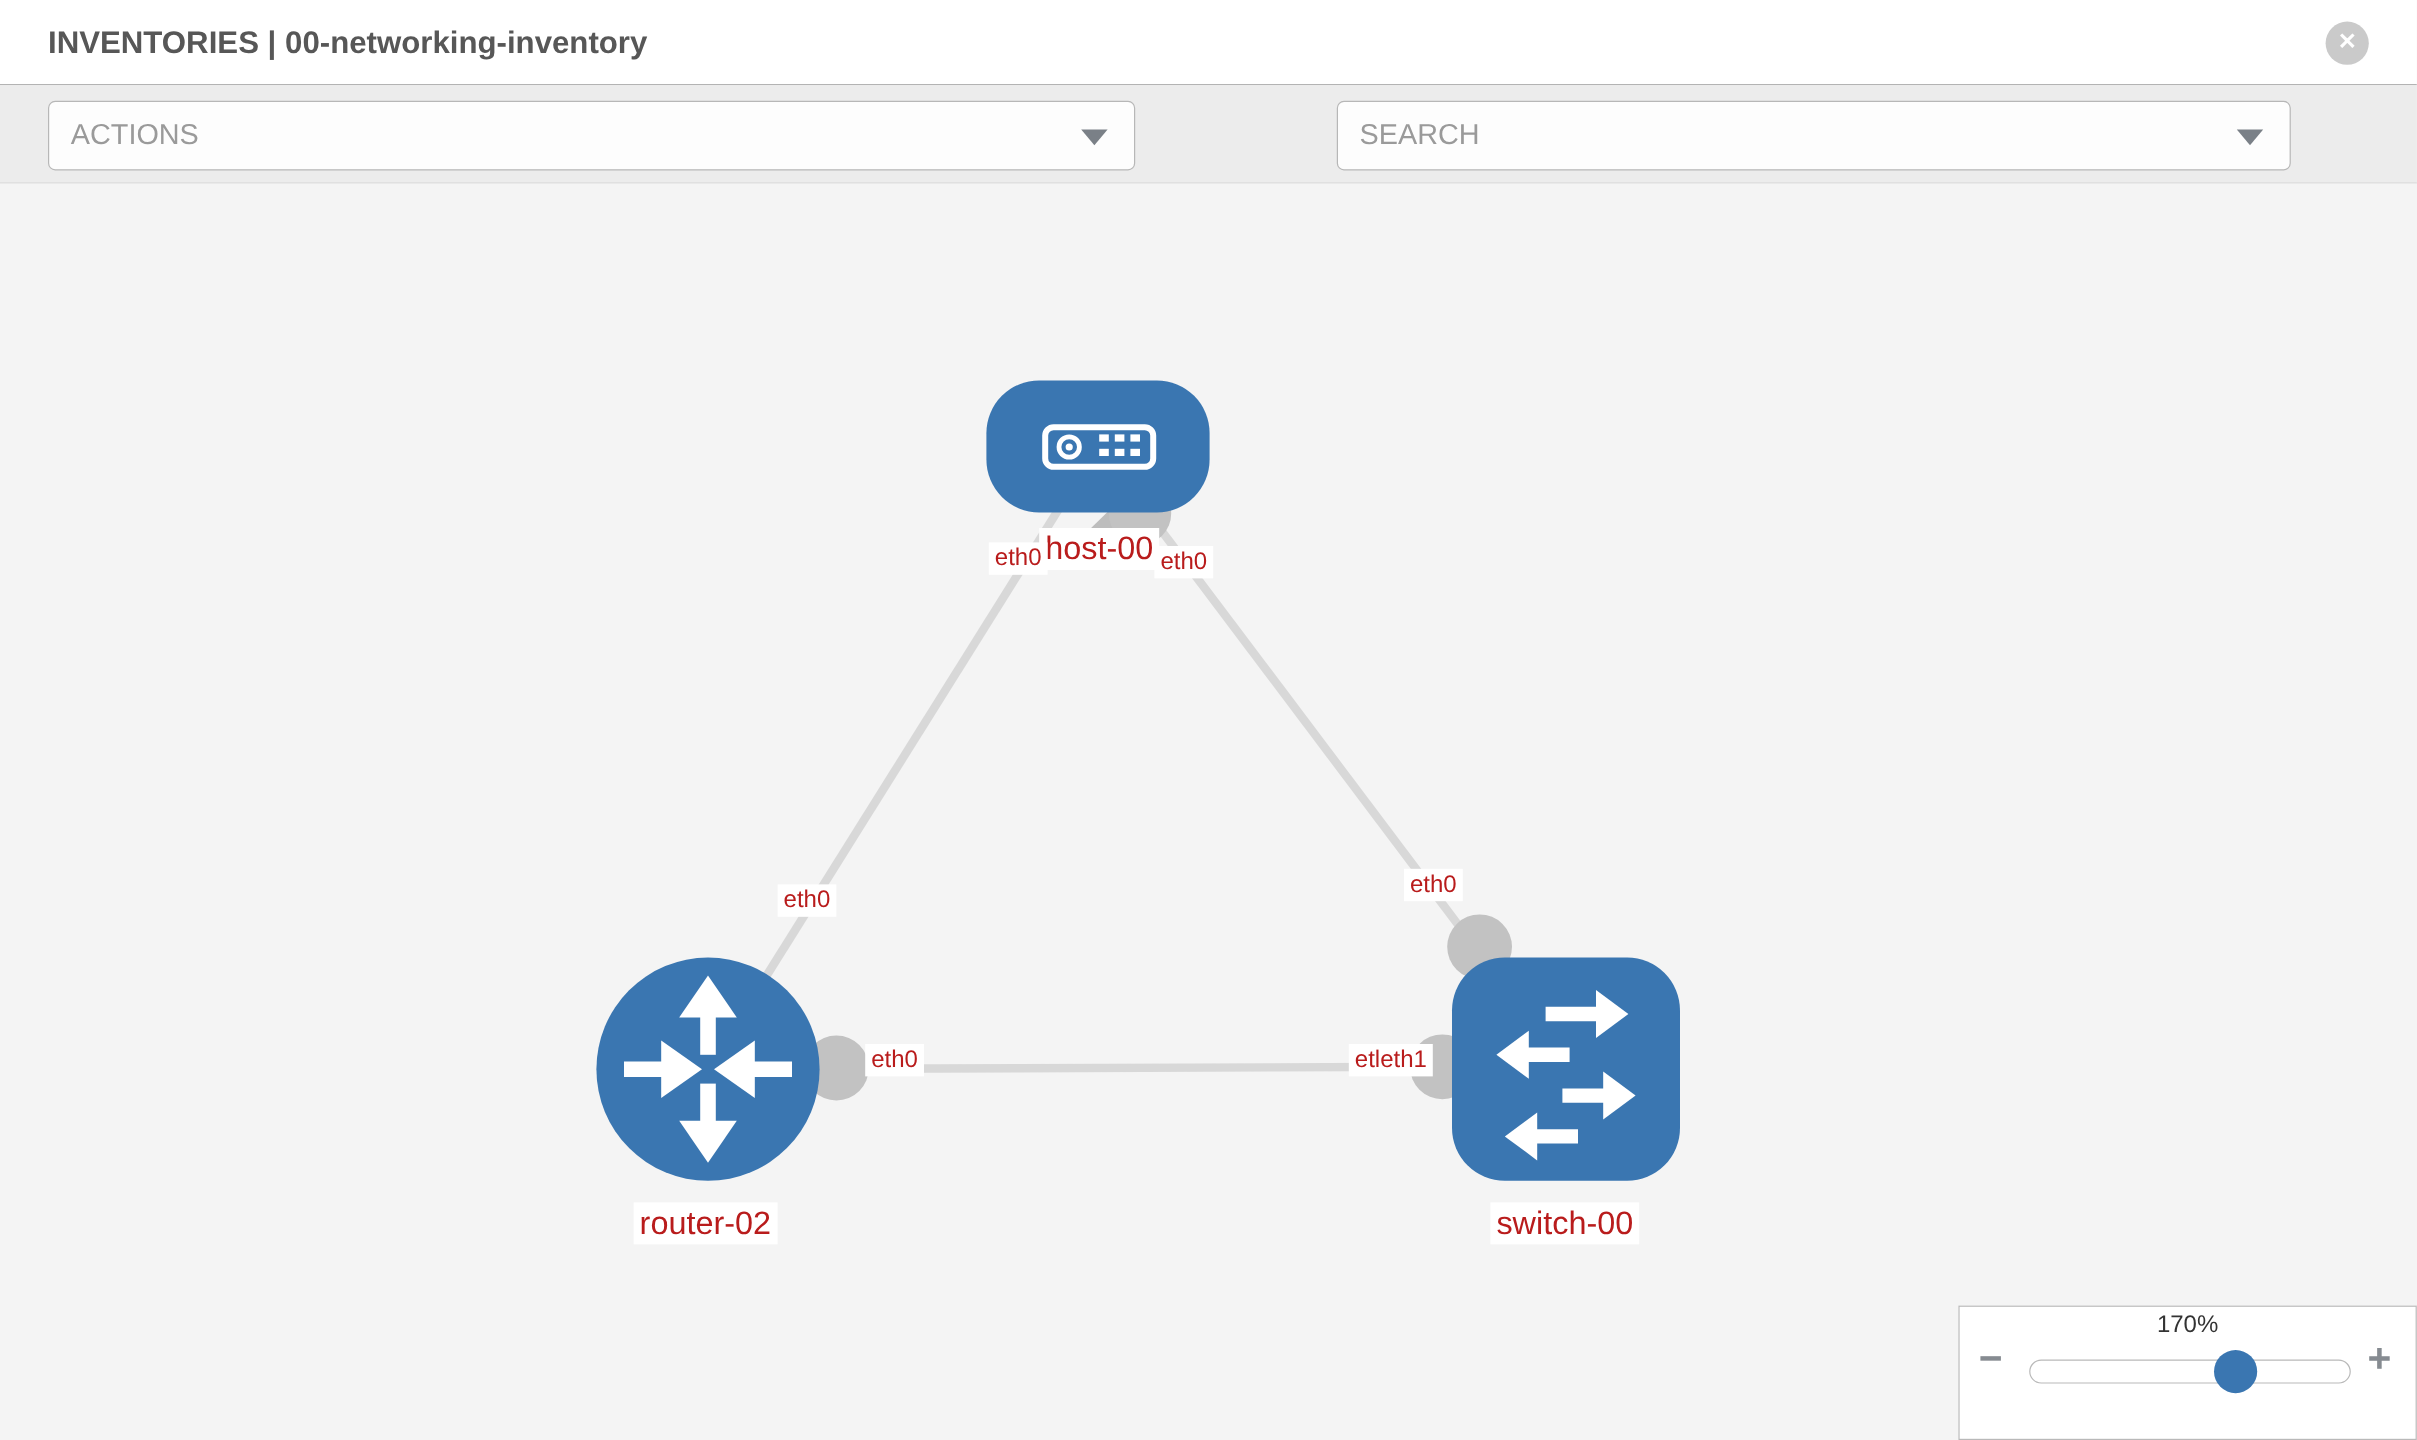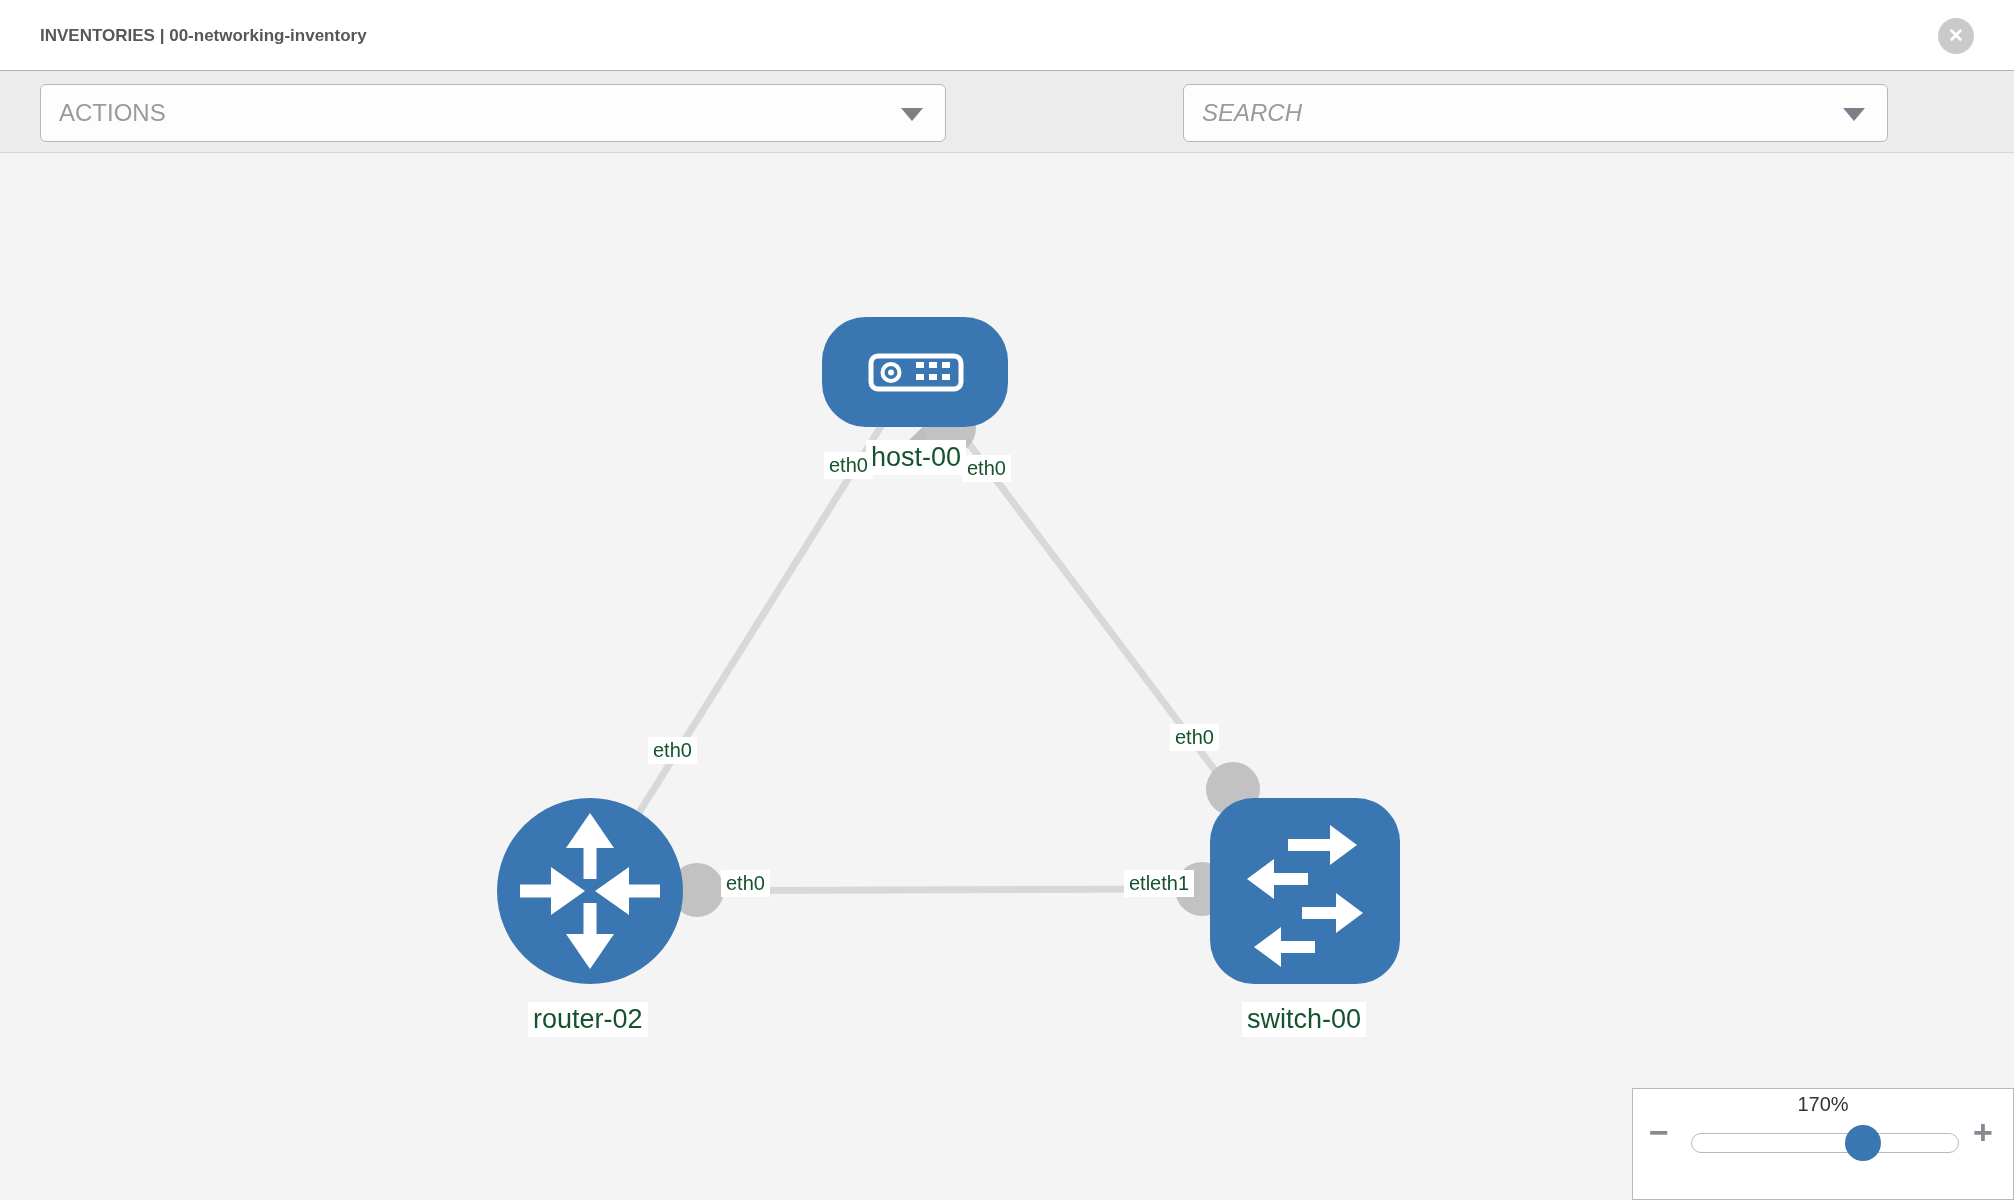--- a/index.html
+++ b/index.html
@@ -7,21 +7,21 @@
     width:2014px;height:1200px;overflow:hidden;position:relative;
     font-family:"Liberation Sans",sans-serif;background:#f4f4f4;
   }
   
   .header{
     position:absolute;left:0;top:0;width:2014px;height:71px;
     background:#ffffff;border-bottom:1px solid #b3b3b3;box-sizing:border-box;
   }
   .page-title{
     position:absolute;left:40px;top:0;height:87px;line-height:71px;
-    font-size:17px;font-weight:bold;color:#575757;white-space:nowrap;
+    font-size:26px;font-weight:bold;color:#575757;white-space:nowrap;
   }
   .page-title span{cursor:default;}
   .close-btn{
     position:absolute;left:1938px;top:18px;width:36px;height:36px;
     border-radius:50%;background:#cacaca;color:#ffffff;
     font-size:19px;font-weight:bold;text-align:center;line-height:36px;
     cursor:pointer;user-select:none;
   }
   
   .toolbar{
@@ -42,21 +42,21 @@
     border-top:13px solid #7a8087;
   }
   .tool-icon{position:absolute;top:92px;cursor:pointer;}
   
   .canvas{
     position:absolute;left:0;top:153px;width:2014px;height:1047px;
     background:#f4f4f4;
   }
   .topo-svg{position:absolute;left:0;top:0;}
   .label{
-    position:absolute;background:#ffffff;color:#14532d;
+    position:absolute;background:#ffffff;color:#b91c1c;
     padding:2px 5px;white-space:nowrap;line-height:1.15;
   }
   .node-label{font-size:27px;}
   .iface-label{font-size:20px;}
   
   .zoom-panel{
     position:absolute;left:1632px;top:1088px;width:382px;height:112px;
     background:#ffffff;border:1px solid #b9b9b9;box-sizing:border-box;
   }
   .zoom-level{
@@ -100,21 +100,21 @@
   <svg class="tool-icon" style="left:1044px;" width="42" height="42" viewBox="0 0 512 512">
     <path fill="#82878e" d="M507.7 109.3c-2.4-9.9-14.6-13.4-21.8-6.2l-74.4 74.4-67.9-11.3-11.3-67.9 74.4-74.4c7.2-7.2 3.7-19.4-6.2-21.8C331.6-6.6 255.4 10 199.1 66.3c-57.3 57.3-70.9 141.7-46.5 212L24.3 406.6c-32.4 32.4-32.4 84.9 0 117.3 32.4 32.4 84.9 32.4 117.3 0l128.3-128.3c70.3 24.4 154.7 10.8 212-46.5 56.3-56.3 72.9-132.5 63.8-239.8zM88 464c-13.3 0-24-10.7-24-24s10.7-24 24-24 24 10.7 24 24-10.7 24-24 24z"></path>
   </svg>
 
   <svg class="tool-icon" style="left:1112px;" width="44" height="44" viewBox="0 0 512 512">
     <g transform="translate(512,0) scale(-1,1)">
       <path fill="#82878e" d="M512 176c0 97.2-78.8 176-176 176-11.2 0-22.2-1.1-32.8-3.1l-24 27A24 24 0 0 1 261.2 384H224v40c0 13.3-10.7 24-24 24h-40v40c0 13.3-10.7 24-24 24H24c-13.3 0-24-10.7-24-24v-78.1c0-6.4 2.5-12.5 7-17L168.8 231.1C163.1 213.8 160 195.3 160 176 160 78.8 238.8 0 336 0c97.5 0 176 78.5 176 176zM336 128c0 26.5 21.5 48 48 48s48-21.5 48-48-21.5-48-48-48-48 21.5-48 48z"></path>
     </g>
   </svg>
 
-  <div class="select-box" style="left:1183px;width:705px;font-style:italic;">
+  <div class="select-box" style="left:1114px;width:795px;">
     <span class="sel-text">SEARCH</span>
     <span class="caret"></span>
   </div>
 </div>
 
 <div class="canvas">
 
   <svg class="topo-svg" width="2014" height="1047" viewBox="0 153 2014 1047">
 
     <line x1="915" y1="372" x2="590" y2="891" stroke="#d8d8d8" stroke-width="7"></line>

